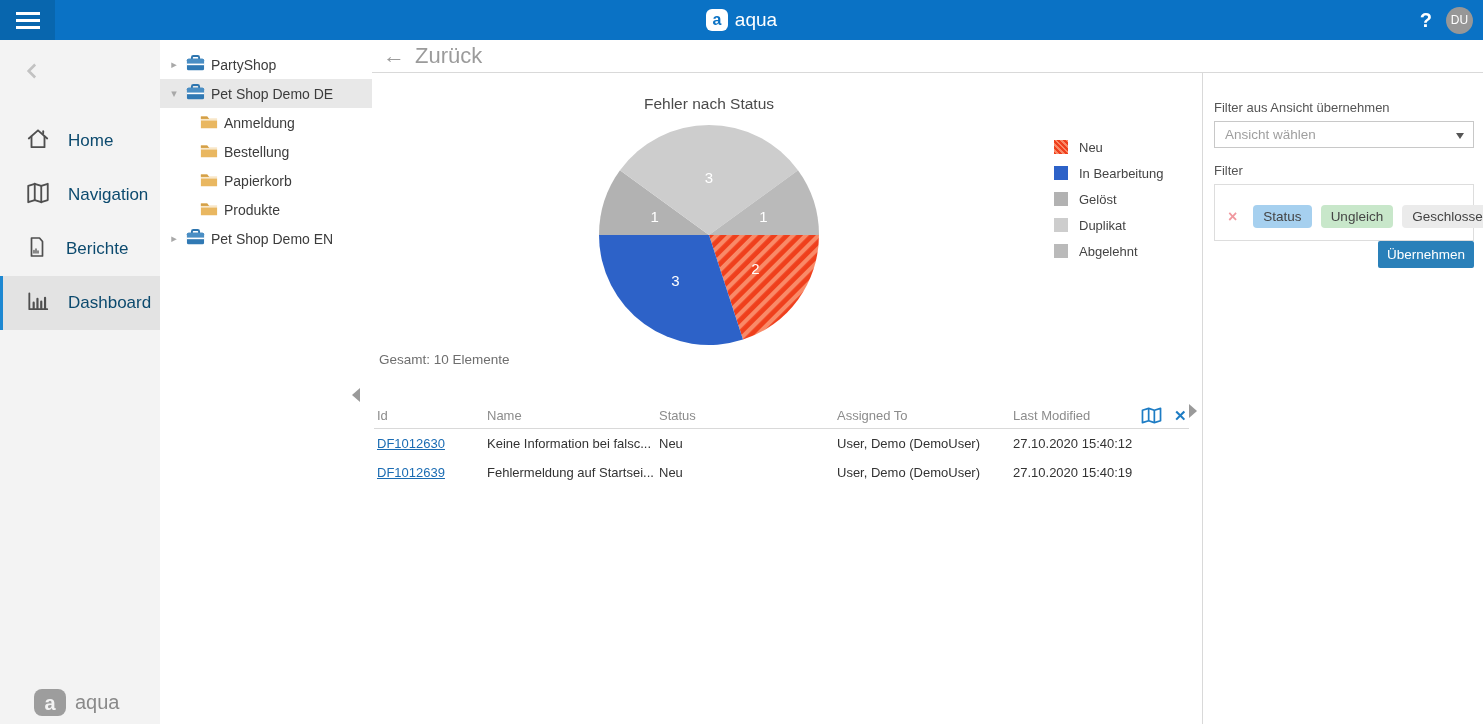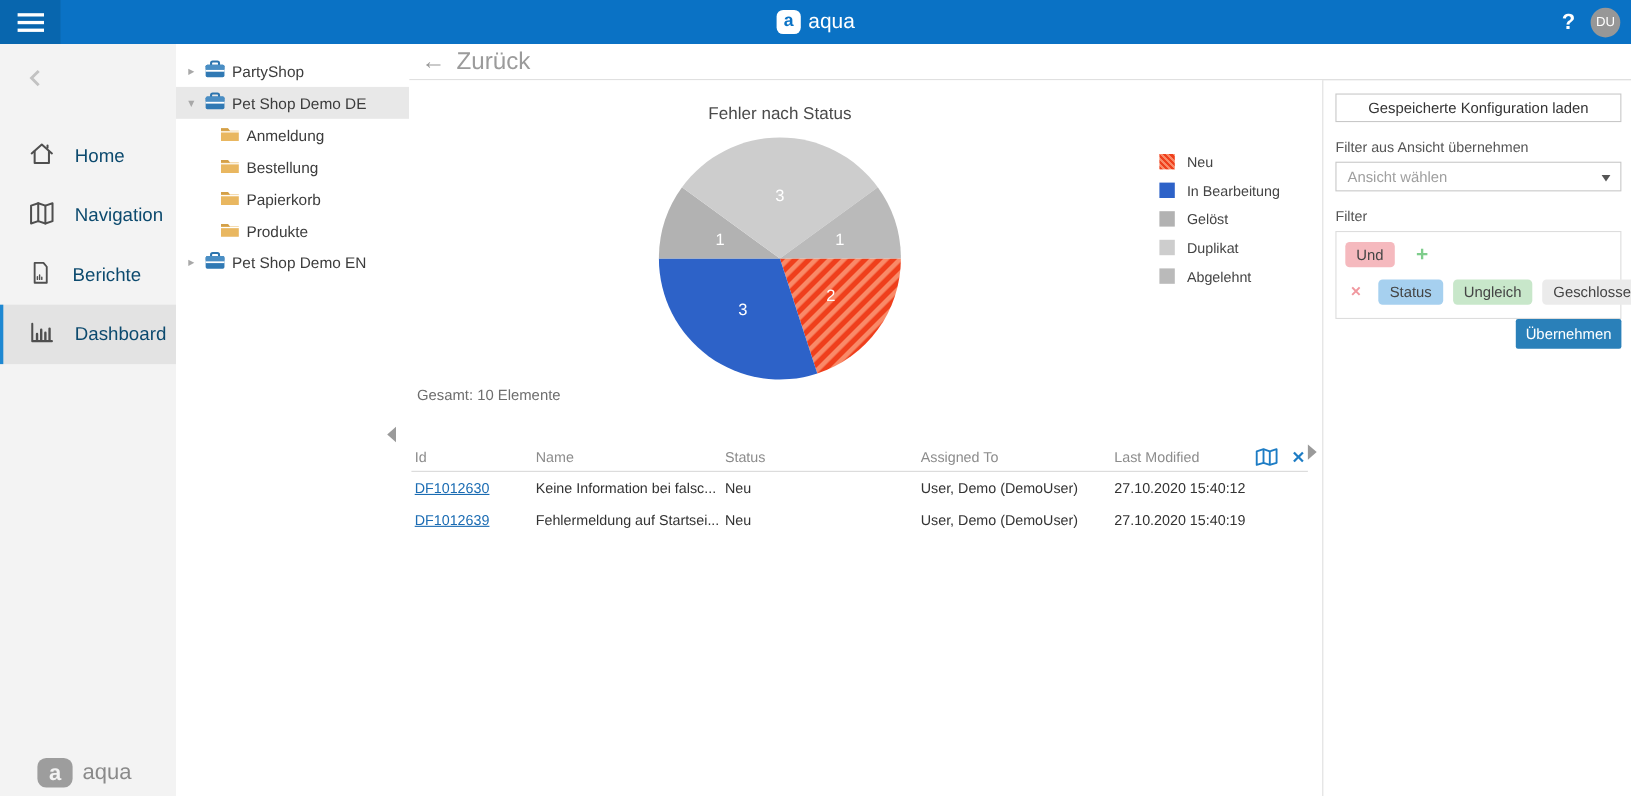--- a/index.html
+++ b/index.html
@@ -338,36 +338,31 @@
                 <div class="td">27.10.2020 15:40:19</div>
                 <div class="td"></div>
               </div>
             </div>
         </div>
 
         <div class="tri-right"></div>
       </div>
 
       <div class="right-panel">
-        <button class="load-config-btn">Gespeicherte Konfiguration laden</button>
 
         <div class="rp-label">Filter aus Ansicht übernehmen</div>
 
         <div class="select-box">
           <span class="select-placeholder">Ansicht wählen</span>
           <span class="caret-down"></span>
         </div>
 
         <div class="rp-label">Filter</div>
 
         <div class="filter-box">
-          <div>
-            <span class="chip chip-und">Und</span>
-            <span class="add-plus">+</span>
-          </div>
           <div class="cond-row">
             <span class="remove-x">×</span>
             <span class="chip chip-field">Status</span>
             <span class="chip chip-op">Ungleich</span>
             <span class="chip chip-val">Geschlossen</span>
           </div>
         </div>
 
         <div class="apply-row">
           <button class="apply-btn">Übernehmen</button>

